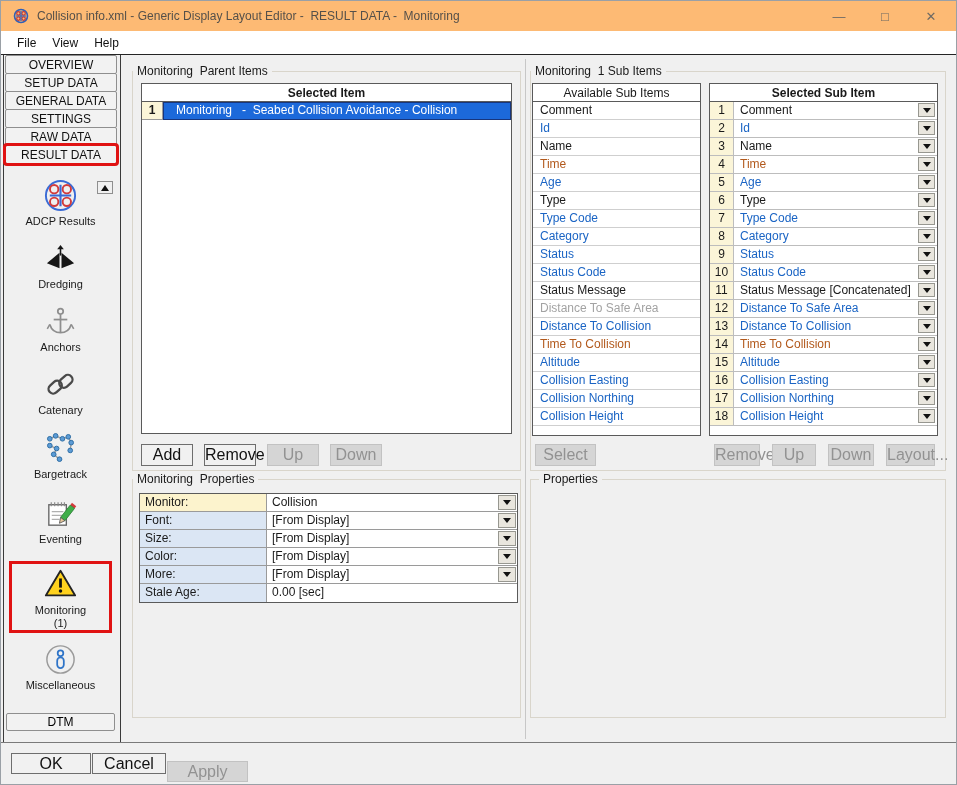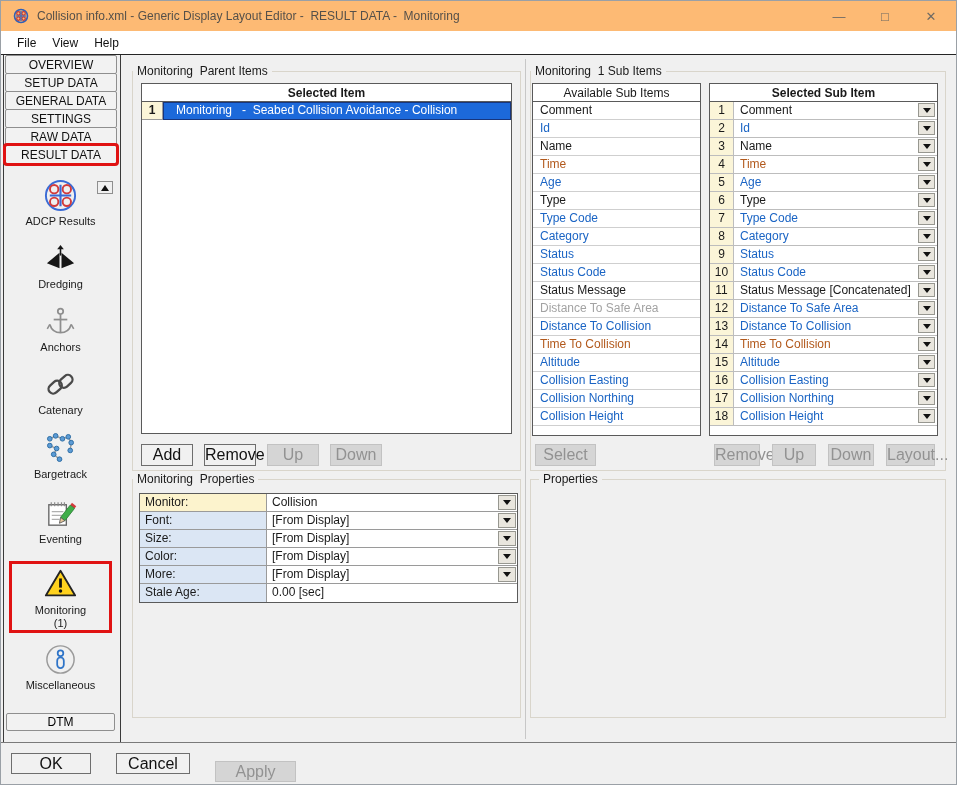--- a/index.html
+++ b/index.html
@@ -69,21 +69,21 @@
   .btn.disabled { background:#d5d5d5; border-color:#c2c2c2; color:#929292; }
   #left-btns  { position:absolute; left:140px; top:443px; display:flex; gap:11px; }
   #left-btns .btn { width:52px; }
   #select-btn-wrap { position:absolute; left:534px; top:443px; }
   [data-name="select-button"] { width:61px; }
   #right-btns { position:absolute; left:713px; top:443px; display:flex; gap:12px; }
   [data-name="remove-sub-button"] { width:46px; }
   [data-name="up-sub-button"]     { width:44px; }
   [data-name="down-sub-button"]   { width:46px; }
   [data-name="layout-button"]     { width:49px; }
-  #footer-btns { position:absolute; left:10px; top:752px; display:flex; gap:25px; }
+  #footer-btns { position:absolute; left:10px; top:752px; display:flex; gap:1px; }
   #footer-btns .btn { height:21px; }
   [data-name="ok-button"]     { width:80px; }
   [data-name="cancel-button"] { width:74px; }
   [data-name="apply-button"]  { width:81px;margin-top:8px; }
 
   
   #props-table { position:absolute; left:138px; top:492px; width:379px; background:#fff; border:1px solid #5a5a5a; }
   .prop-row { display:flex; height:18px; border-bottom:1px solid #9a9a9a; align-items:stretch; }
   .prop-row:last-child { border-bottom:none; }
   .prop-label { width:127px; border-right:1px solid #9a9a9a; padding-left:5px; line-height:17px; }

